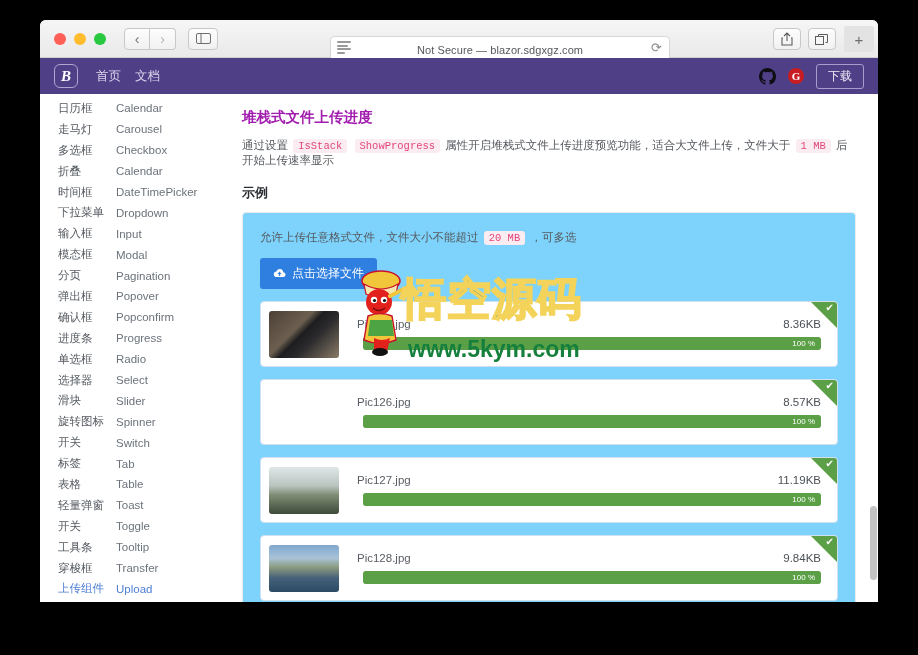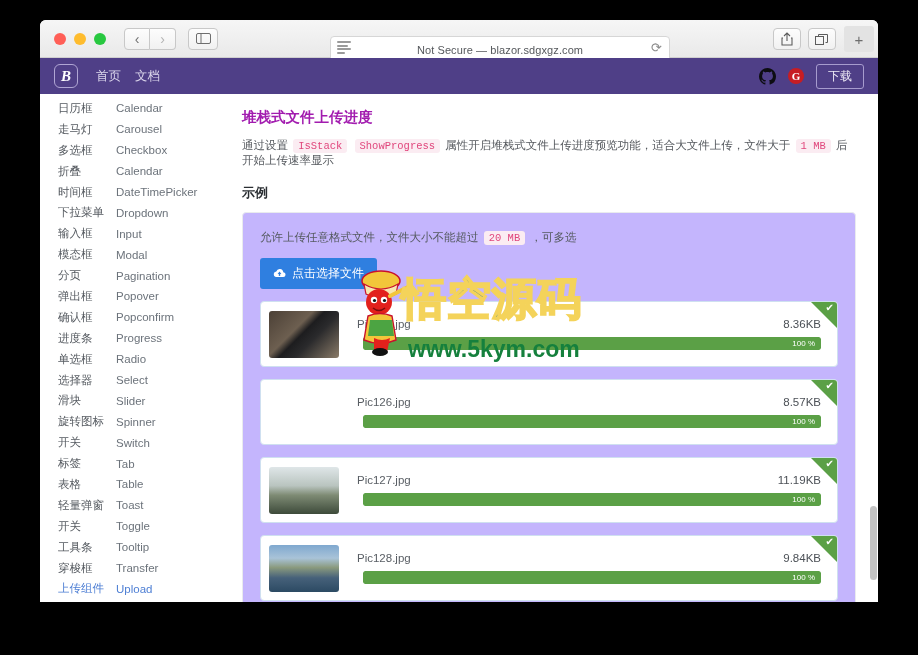--- a/index.html
+++ b/index.html
@@ -144,21 +144,21 @@
   code.tag {
     font-family: "Liberation Mono", monospace;
     font-size: 10.5px; color: #e0467c;
     background: #fbecf2; border-radius: 3px;
     padding: 1px 5px; margin: 0 2px;
   }
   .h2 { font-size: 13px; color: #2b2f33; font-weight: bold; margin: 17px 0 10px 0; }
 
   .card {
     border: 1px solid #e9ebee; border-radius: 4px;
-    background: #c4b5fd;
+    background: #7dd3fc;
   }
   .cardbody { padding: 17px 17px 10px 17px; }
   .cardnote { font-size: 11.5px; color: #555a60; margin-bottom: 13px; }
 
   .uploadbtn {
     display: inline-flex; align-items: center; gap: 6px;
     background: #2f7fe0; color: #fff;
     font-size: 12px; border-radius: 3px;
     padding: 7px 13px;
   }

